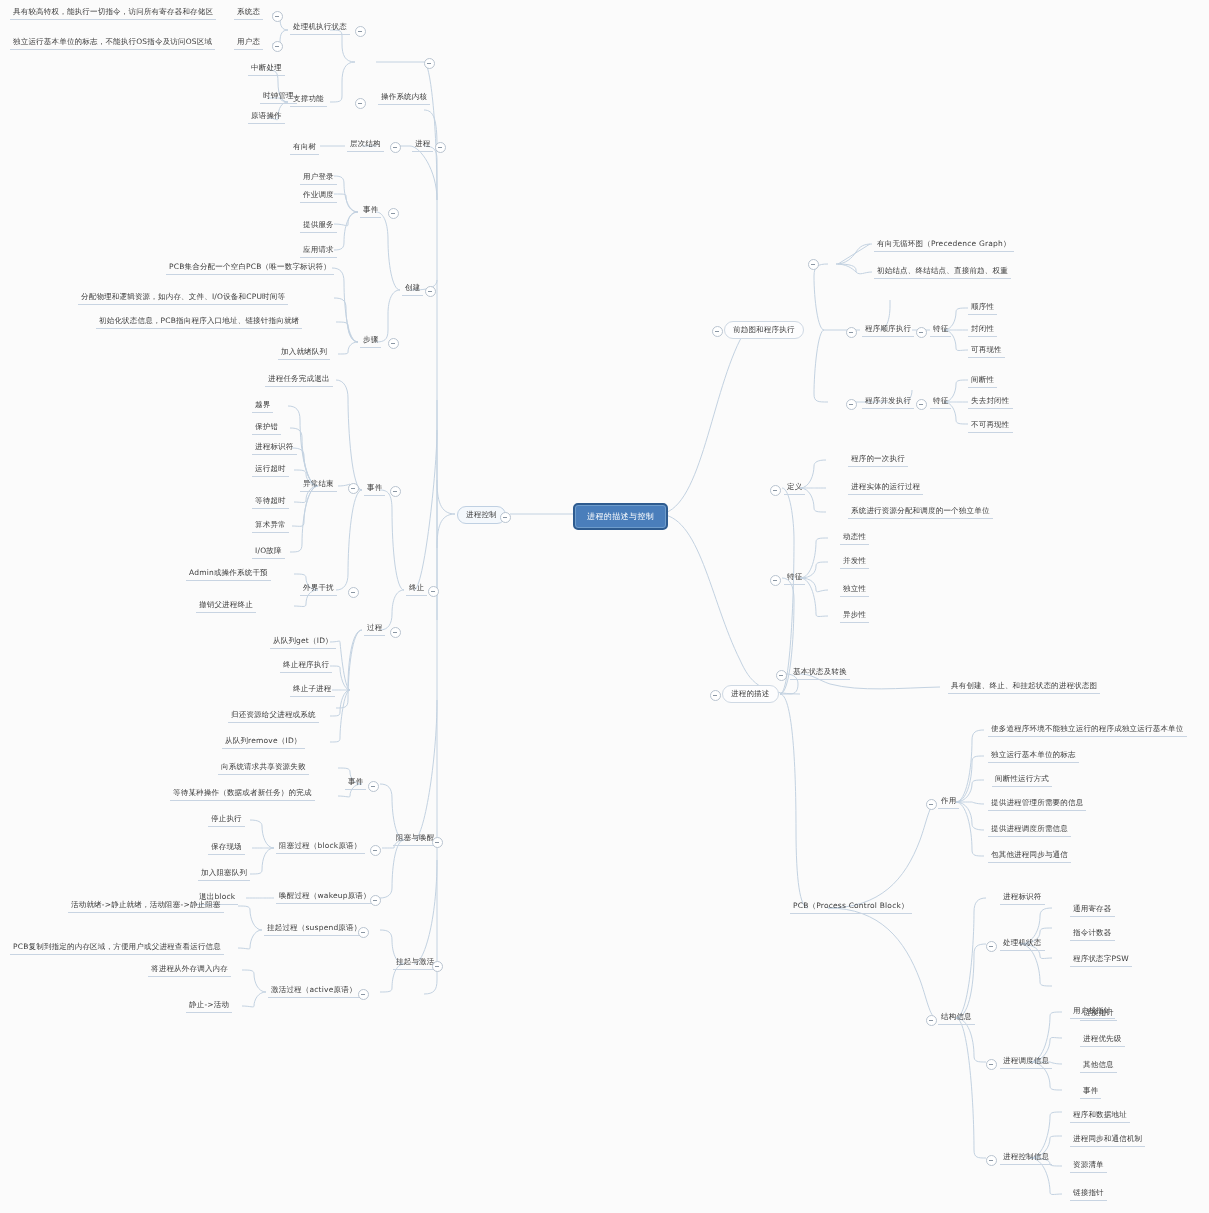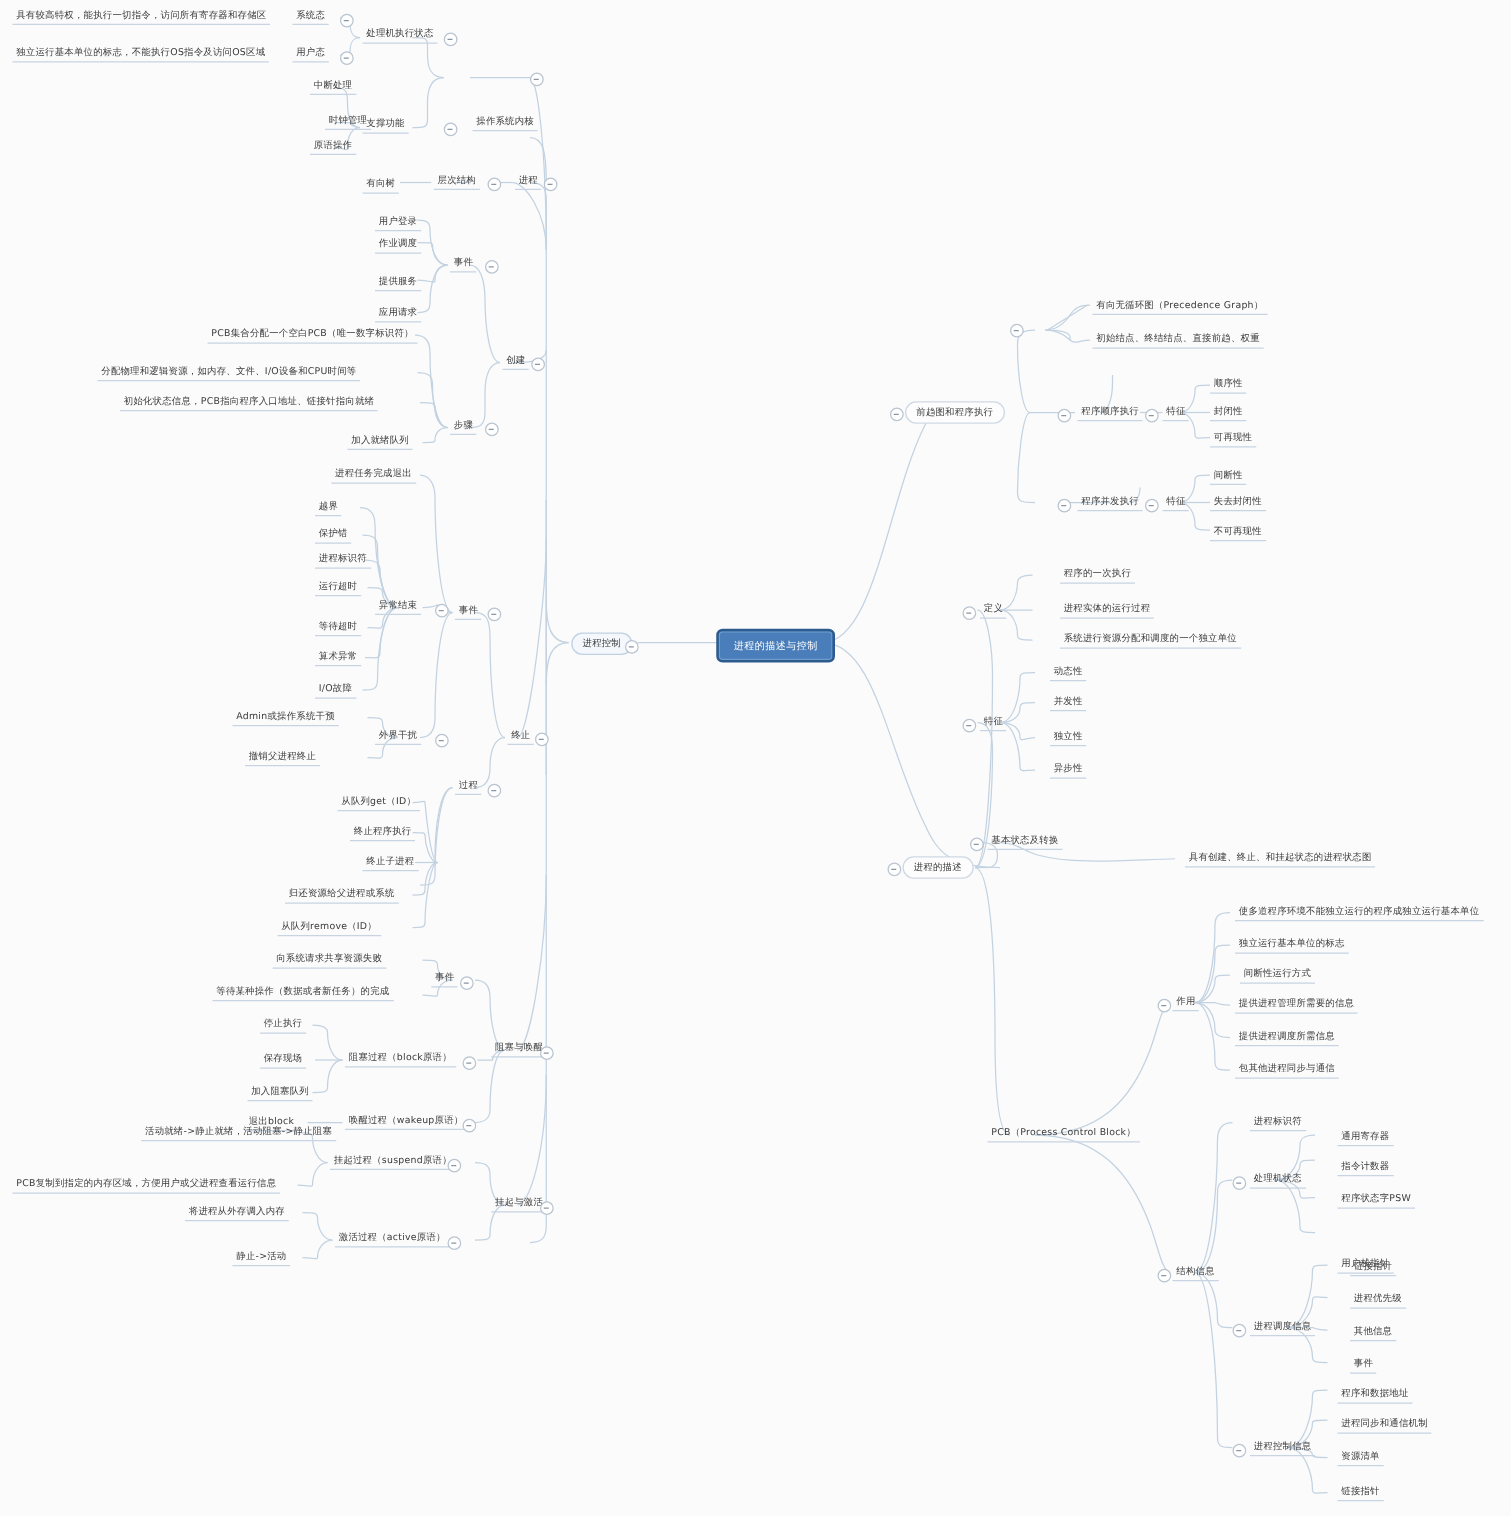--- a/index.html
+++ b/index.html
@@ -326,21 +326,21 @@
 
   <div class="node leaf" style="left:276px;top:889px;">唤醒过程（wakeup原语）</div>
   <div class="toggle" style="left:370px;top:895px;"></div>
   <div class="node leaf" style="left:196px;top:890px;">退出block</div>
 
   <div class="node leaf" style="left:393px;top:955px;">挂起与激活</div>
   <div class="toggle" style="left:432px;top:961px;"></div>
 
   <div class="node leaf" style="left:264px;top:921px;">挂起过程（suspend原语）</div>
   <div class="toggle" style="left:358px;top:927px;"></div>
-  <div class="node leaf" style="left:68px;top:898px;margin-left:45px;">活动就绪-&gt;静止就绪，活动阻塞-&gt;静止阻塞</div>
+  <div class="node leaf" style="left:68px;top:898px;">活动就绪-&gt;静止就绪，活动阻塞-&gt;静止阻塞</div>
   <div class="node leaf" style="left:10px;top:940px;">PCB复制到指定的内存区域，方便用户或父进程查看运行信息</div>
 
   <div class="node leaf" style="left:268px;top:983px;">激活过程（active原语）</div>
   <div class="toggle" style="left:358px;top:989px;"></div>
   <div class="node leaf" style="left:148px;top:962px;">将进程从外存调入内存</div>
   <div class="node leaf" style="left:186px;top:998px;">静止-&gt;活动</div>
 
   <div class="node branch" style="left:724px;top:321px;">前趋图和程序执行</div>
   <div class="toggle" style="left:712px;top:326px;"></div>
 

